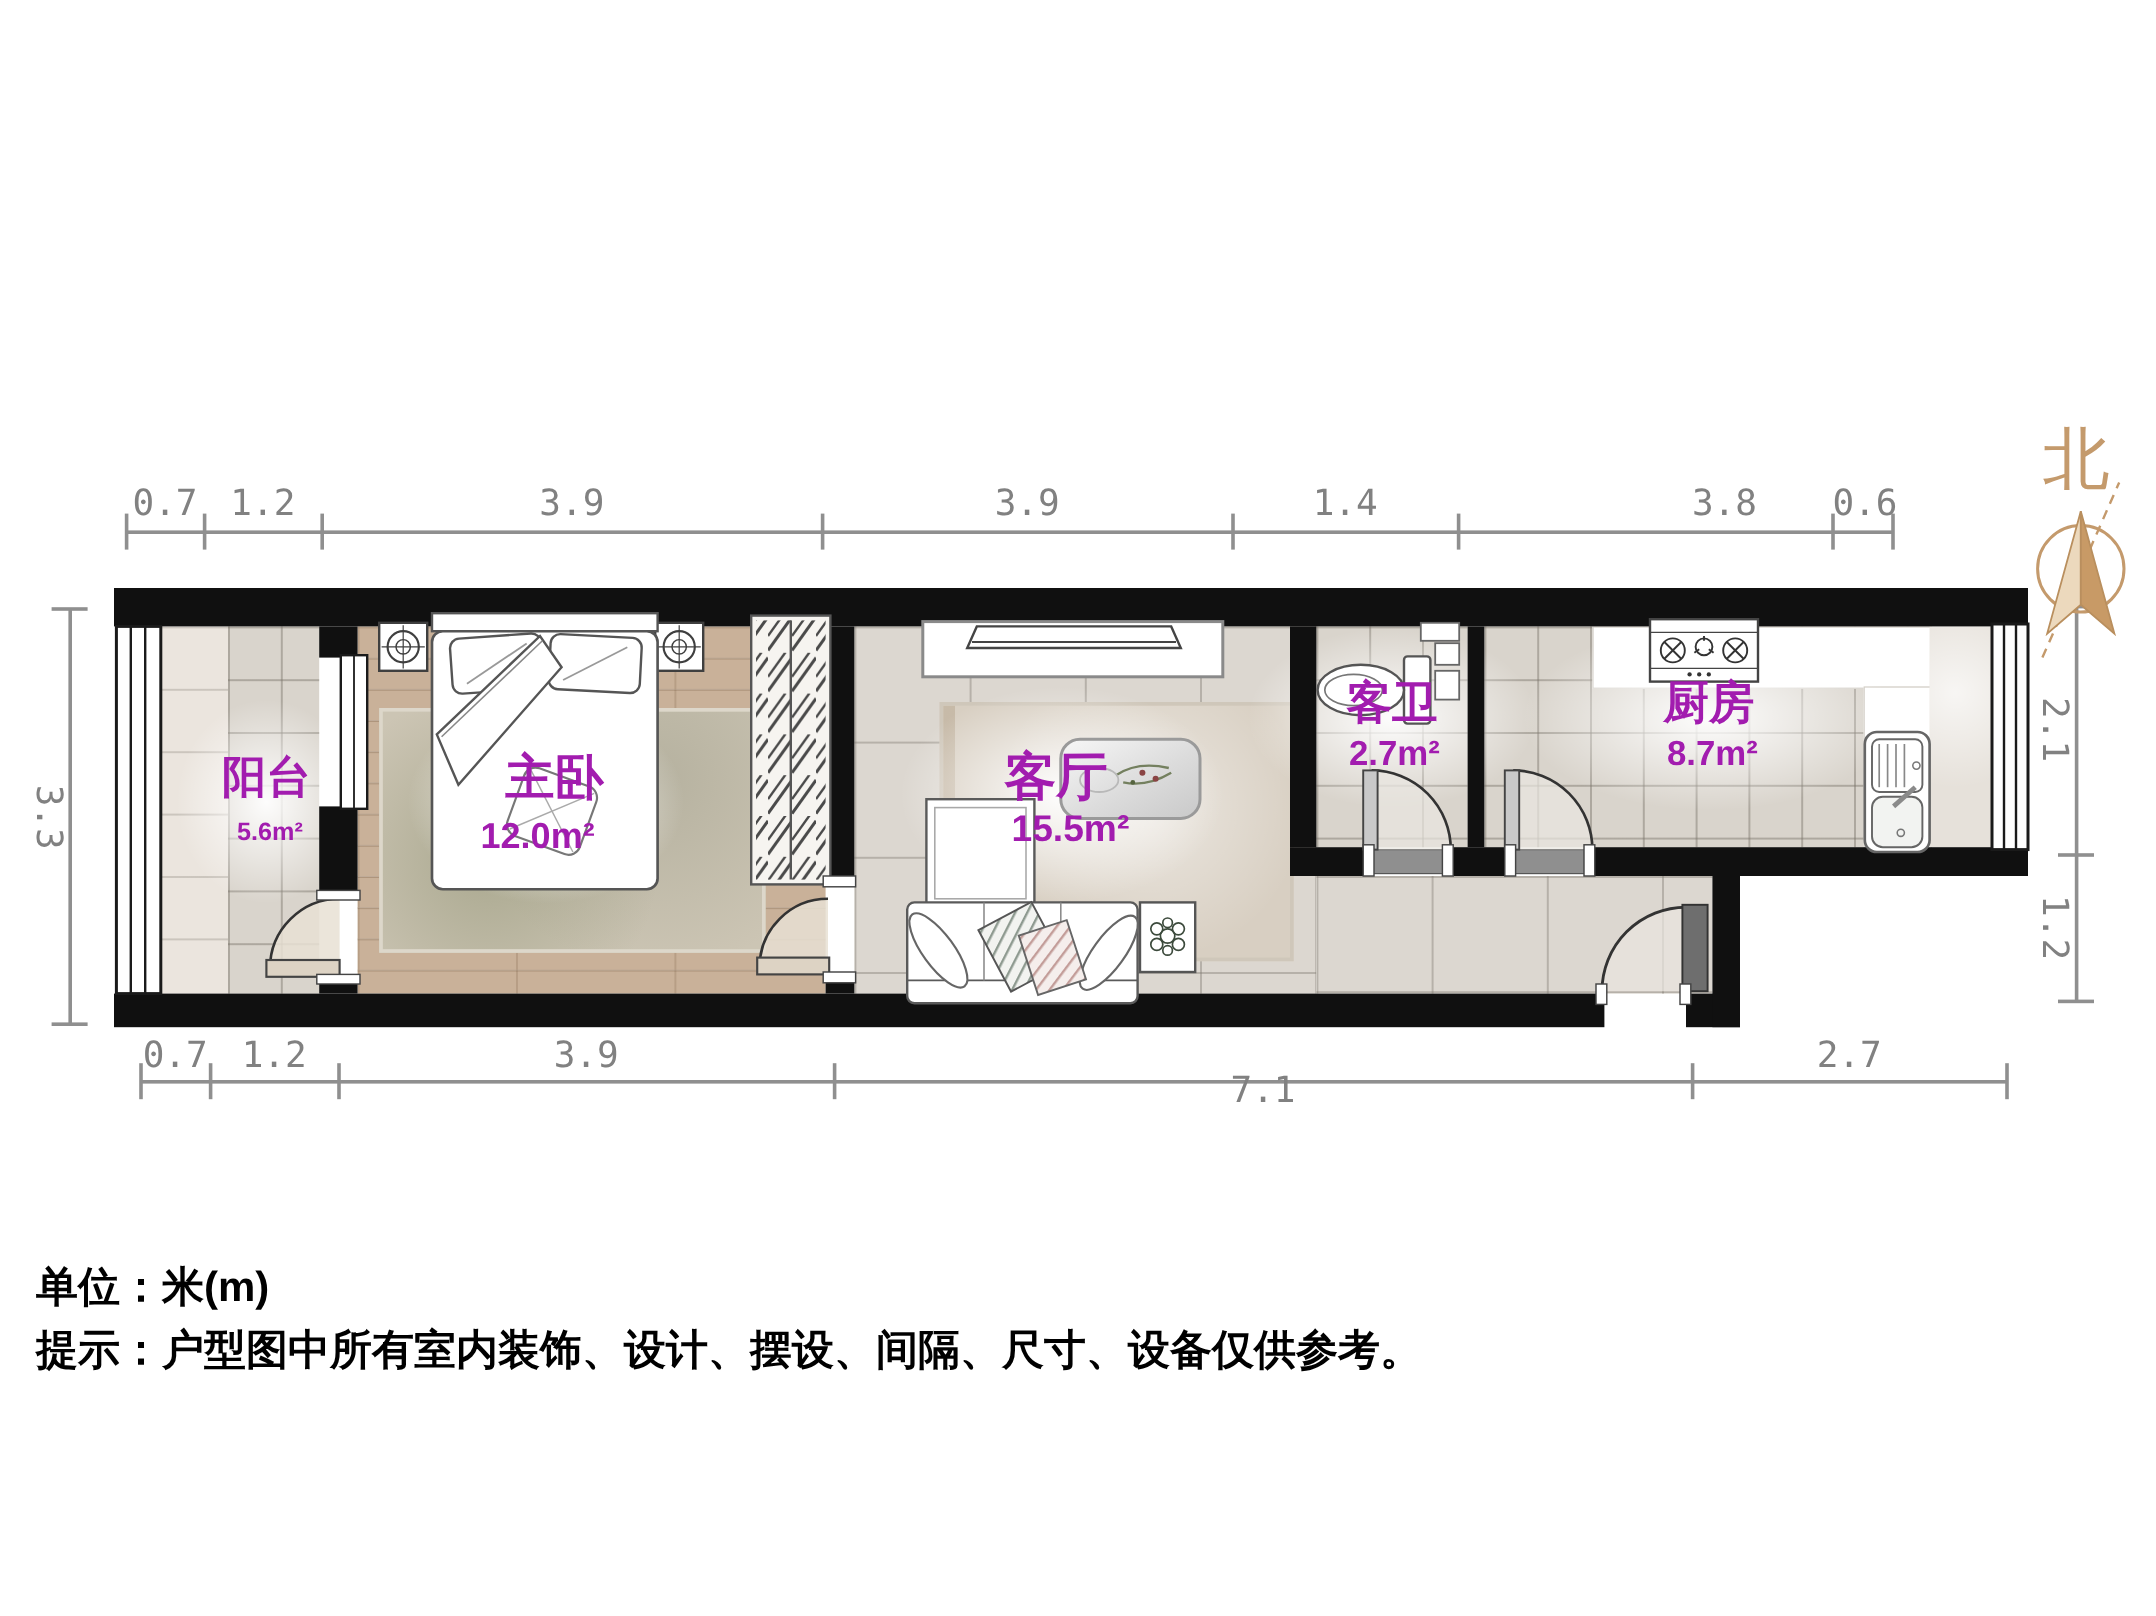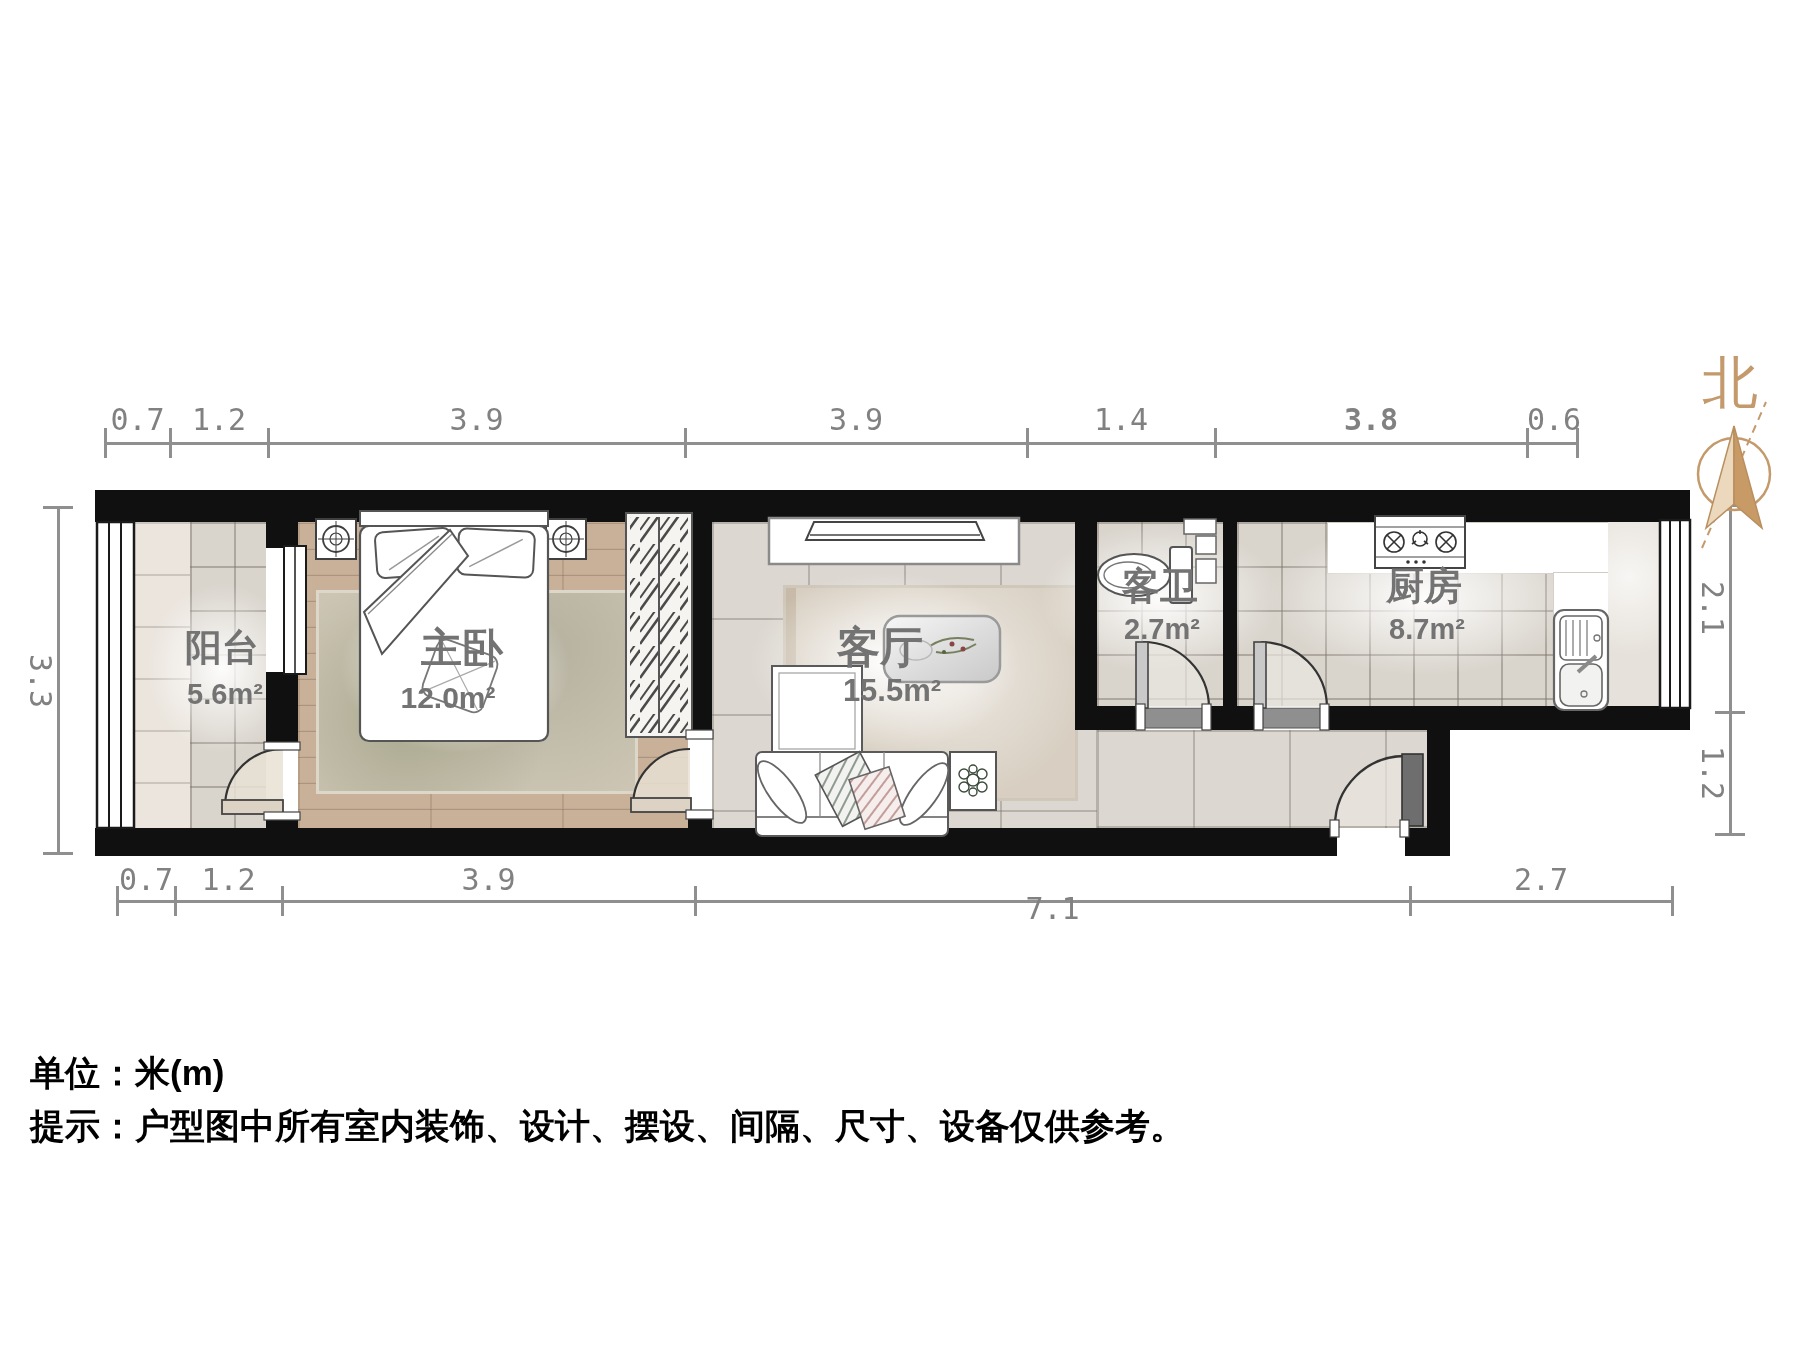--- a/index.html
+++ b/index.html
@@ -31,21 +31,21 @@
     background-image:radial-gradient(circle at 28% 62%,rgba(128,133,98,.45),transparent 55%),
                      radial-gradient(circle at 72% 28%,rgba(148,148,128,.4),transparent 60%);}
   .rug2{background-color:#d8cfc2;border:3px solid #cfc7ba;
     background-image:linear-gradient(90deg,rgba(160,138,108,.3) 0 10px,transparent 10px 54px),
                      radial-gradient(circle at 60% 40%,rgba(255,255,255,.5),transparent 60%);}
   
   .wall{position:absolute;background:#101010;}
   
   .glow{position:absolute;border-radius:50%;transform:translate(-50%,-50%);
         background:radial-gradient(closest-side,rgba(255,255,255,.95),rgba(255,255,255,0));}
-  .rname,.rarea{position:absolute;transform:translate(-50%,-50%);color:#737373;white-space:nowrap;z-index:30;}
+  .rname,.rarea{position:absolute;transform:translate(-50%,-50%);color:#a21caf;white-space:nowrap;z-index:30;}
   .rname{font-weight:700;}
   .rarea{font-weight:600;}
   
   .dim{position:absolute;background:#8f8f8f;}
   .tick{position:absolute;background:#8f8f8f;}
   .dlab{position:absolute;color:#818181;font-family:"DejaVu Sans Mono","Liberation Mono",monospace;
         font-size:30px;text-align:center;white-space:nowrap;}
   .dlab.v{transform:translate(-50%,-50%) rotate(90deg);}
   
   .north-char{position:absolute;color:#c49a6c;font-size:56px;font-weight:400;z-index:30;}
@@ -294,21 +294,21 @@
 
     <g>
       <circle cx="1734" cy="474" r="36" fill="none" stroke="#c49a6c" stroke-width="2.5"></circle>
       <line x1="1702" y1="548" x2="1766" y2="402" stroke="#c49a6c" stroke-width="2" stroke-dasharray="8,6"></line>
       <polygon points="1734,426 1734,504 1706,528" fill="#ecd9bd" stroke="#b98f5e" stroke-width="1.5"></polygon>
       <polygon points="1734,426 1762,528 1734,504" fill="#c89a66" stroke="#b98f5e" stroke-width="1.5"></polygon>
     </g>
   </svg>
 
   <div class="rname" style="left:222px;top:648px;font-size:37px;">阳台</div>
-  <div class="rarea" style="left:225px;top:694px;font-size:29px;text-align:right;">5.6m²</div>
+  <div class="rarea" style="left:225px;top:694px;font-size:21px;text-align:right;">5.6m²</div>
   <div class="rname" style="left:462px;top:648px;font-size:41px;">主卧</div>
   <div class="rarea" style="left:448px;top:698px;font-size:30px;">12.0m²</div>
   <div class="rname" style="left:880px;top:648px;font-size:43px;">客厅</div>
   <div class="rarea" style="left:892px;top:691px;font-size:31px;">15.5m²</div>
   <div class="rname" style="left:1160px;top:586px;font-size:38px;">客卫</div>
   <div class="rarea" style="left:1162px;top:629px;font-size:29px;">2.7m²</div>
   <div class="rname" style="left:1424px;top:586px;font-size:38px;">厨房</div>
   <div class="rarea" style="left:1427px;top:629px;font-size:29px;text-align:center;">8.7m²</div>
 
   <div class="north-char" style="left:1702px;top:346px;">北</div>
@@ -320,21 +320,21 @@
   <div class="tick" style="left:684px;top:428px;width:3px;height:30px;"></div>
   <div class="tick" style="left:1026px;top:428px;width:3px;height:30px;"></div>
   <div class="tick" style="left:1214px;top:428px;width:3px;height:30px;"></div>
   <div class="tick" style="left:1526px;top:428px;width:3px;height:30px;"></div>
   <div class="tick" style="left:1576px;top:428px;width:3px;height:30px;"></div>
   <div class="dlab" style="left:105px;width:65px;top:402px;">0.7</div>
   <div class="dlab" style="left:170px;width:98px;top:402px;">1.2</div>
   <div class="dlab" style="left:268px;width:417px;top:402px;">3.9</div>
   <div class="dlab" style="left:685px;width:342px;top:402px;">3.9</div>
   <div class="dlab" style="left:1027px;width:188px;top:402px;">1.4</div>
-  <div class="dlab" style="left:1215px;width:312px;top:402px;font-weight:bold;">3.8</div>
+  <div class="dlab" style="left:1281px;width:312px;top:402px;">3.8</div>
   <div class="dlab" style="left:1527px;width:50px;top:402px;">0.6</div>
 
   <div class="dim h" style="left:117px;top:900px;width:1555px;height:3px;"></div>
   <div class="tick" style="left:116px;top:886px;width:3px;height:30px;"></div>
   <div class="tick" style="left:174px;top:886px;width:3px;height:30px;"></div>
   <div class="tick" style="left:281px;top:886px;width:3px;height:30px;"></div>
   <div class="tick" style="left:694px;top:886px;width:3px;height:30px;"></div>
   <div class="tick" style="left:1409px;top:886px;width:3px;height:30px;"></div>
   <div class="tick" style="left:1671px;top:886px;width:3px;height:30px;"></div>
   <div class="dlab" style="left:117px;width:58px;top:862px;">0.7</div>

